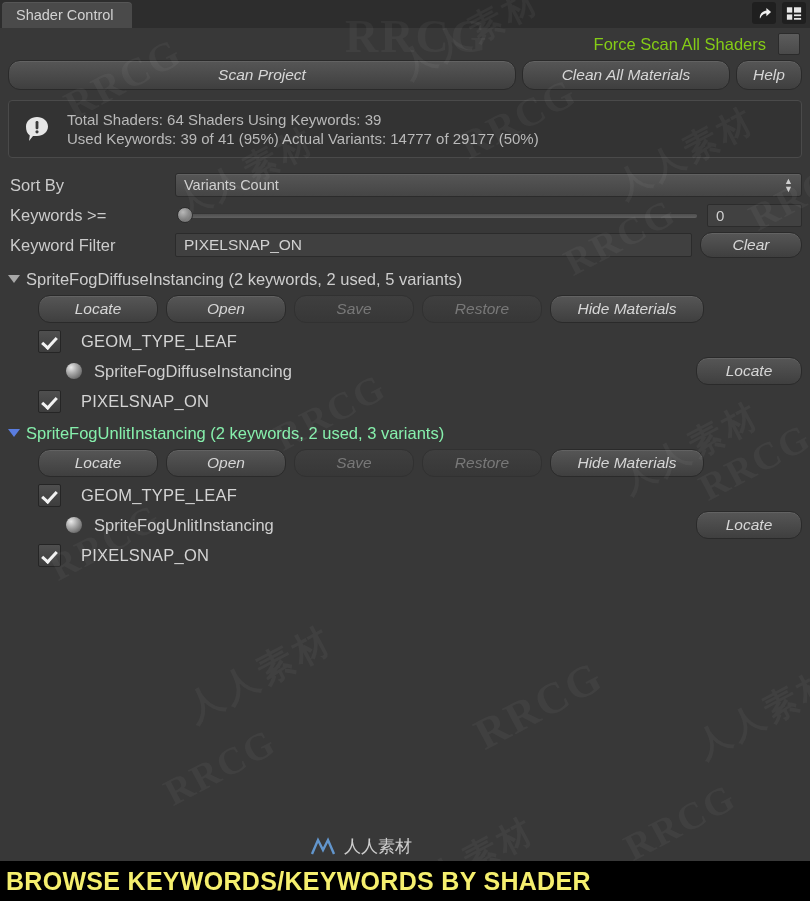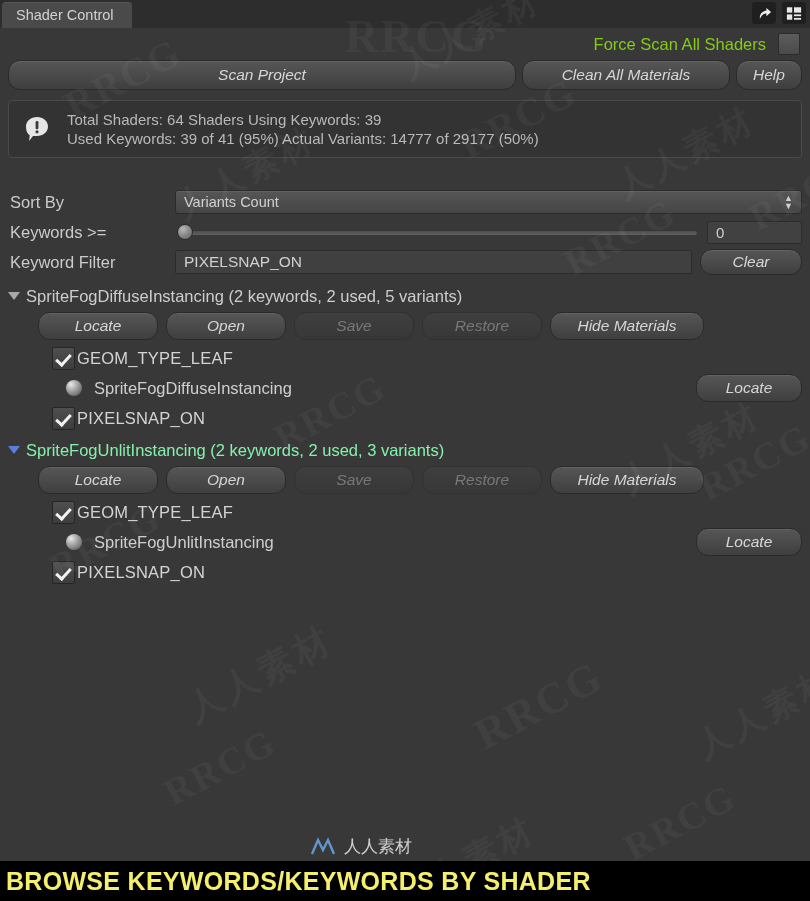--- a/index.html
+++ b/index.html
@@ -289,22 +289,22 @@
   .gb-locate  { min-width: 86px; }
   .gb-open    { min-width: 86px; }
   .gb-save    { min-width: 86px; }
   .gb-restore { min-width: 86px; }
   .gb-hide    { min-width: 120px; }
 
   .kw-row {
     display: flex;
     align-items: center;
     height: 30px;
-    padding-left: 52px;
-    gap: 2px;
+    padding-left: 38px;
+    gap: 20px;
   }
   .ck {
     width: 21px; height: 21px;
     background: linear-gradient(#4f4f4f, #3d3d3d);
     border: 1px solid #252525;
     border-radius: 2px;
     position: relative;
     flex: 0 0 auto;
     cursor: pointer;
   }
@@ -445,21 +445,21 @@
           <rect x="12.6" y="6" width="2.8" height="8.2" rx="1.2" fill="#3a3a3a"></rect>
           <circle cx="14" cy="16.8" r="1.6" fill="#3a3a3a"></circle>
         </svg>
       </div>
       <div id="info-text">
         <div>Total Shaders: 64  Shaders Using Keywords: 39</div>
         <div>Used Keywords: 39 of 41 (95%)  Actual Variants: 14777 of 29177 (50%)</div>
       </div>
     </div>
 
-    <div class="field-row" style="margin-top:29px;justify-content:flex-end;">
+    <div class="field-row" style="margin-top:12px;justify-content:flex-end;">
       <div class="field-label">Sort By</div>
       <div class="popup">
         <span>Variants Count</span>
         <span class="arrows">▲<br>▼</span>
       </div>
     </div>
 
     <div class="field-row">
       <div class="field-label">Keywords &gt;=</div>
       <div class="slider-wrap">

